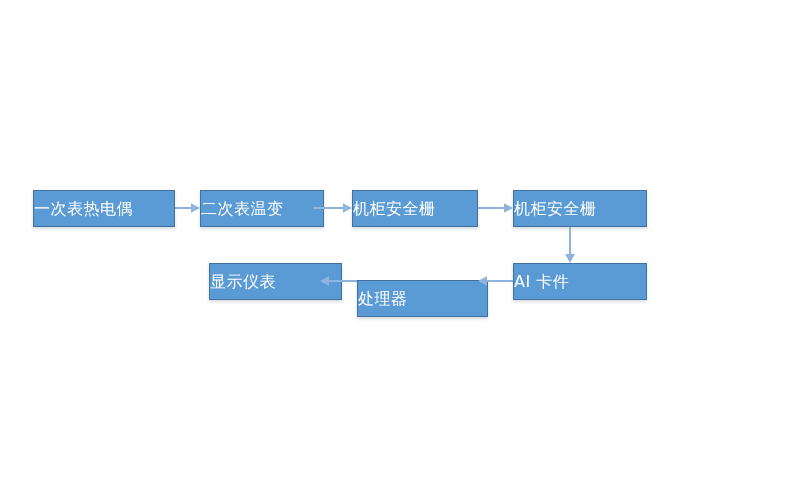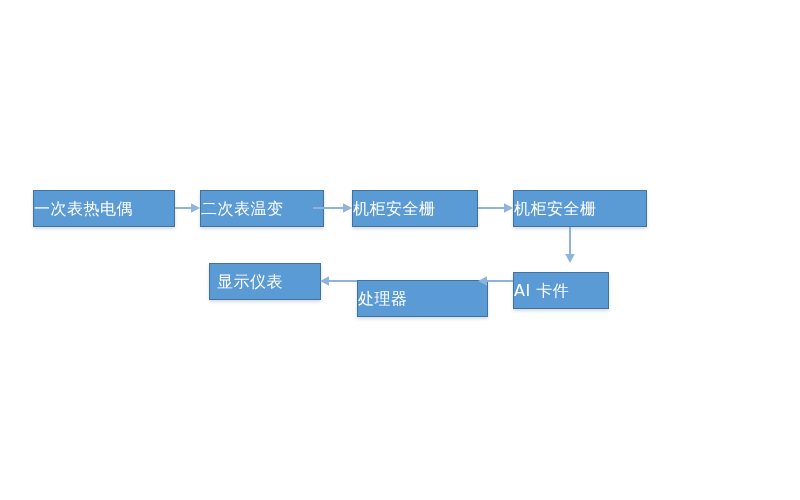--- a/index.html
+++ b/index.html
@@ -64,29 +64,29 @@
   </div>
 
   <div class="node" style="left:352px; top:190px; width:126px; height:37px;">
     <span class="node-label">机柜安全栅</span>
   </div>
 
   <div class="node" style="left:513px; top:190px; width:134px; height:37px;">
     <span class="node-label">机柜安全栅</span>
   </div>
 
-  <div class="node" style="left:513px; top:272px; width:96px; height:37px;">
+  <div class="node" style="left:513px; top:263px; width:134px; height:37px;">
     <span class="node-label">AI 卡件</span>
   </div>
 
   <div class="node" style="left:357px; top:280px; width:131px; height:37px;">
     <span class="node-label">处理器</span>
   </div>
 
-  <div class="node" style="left:209px; top:263px; width:112px; height:37px;padding-left:7px;">
+  <div class="node" style="left:209px; top:263px; width:133px; height:37px;">
     <span class="node-label">显示仪表</span>
   </div>
 
   <div class="conn" style="left:175px; top:199px; width:25px; height:18px;">
     <svg width="25" height="18" viewBox="0 0 25 18">
       <line x1="0" y1="9" x2="19" y2="9" stroke="#8eb4de" stroke-width="2"></line>
       <polygon points="25,9 16,4.2 16,13.8" fill="#8eb4de"></polygon>
     </svg>
   </div>
 

